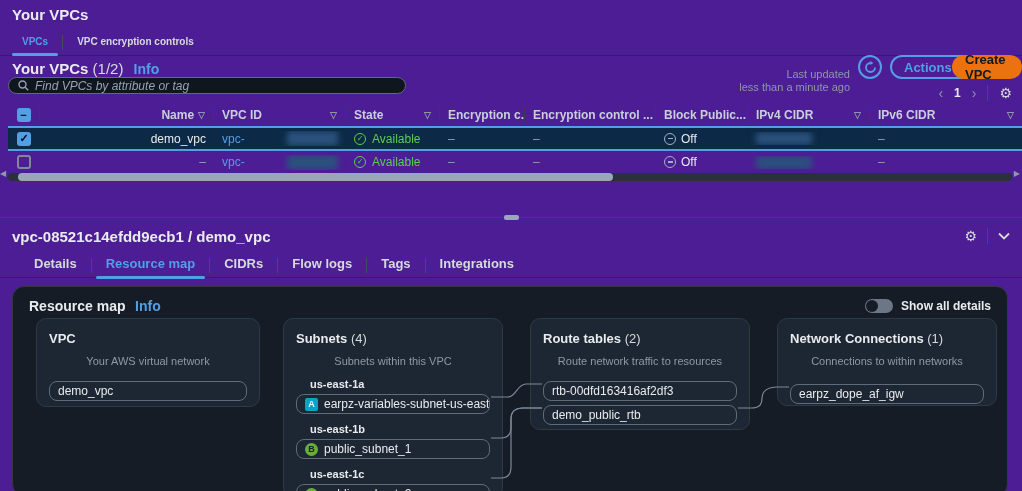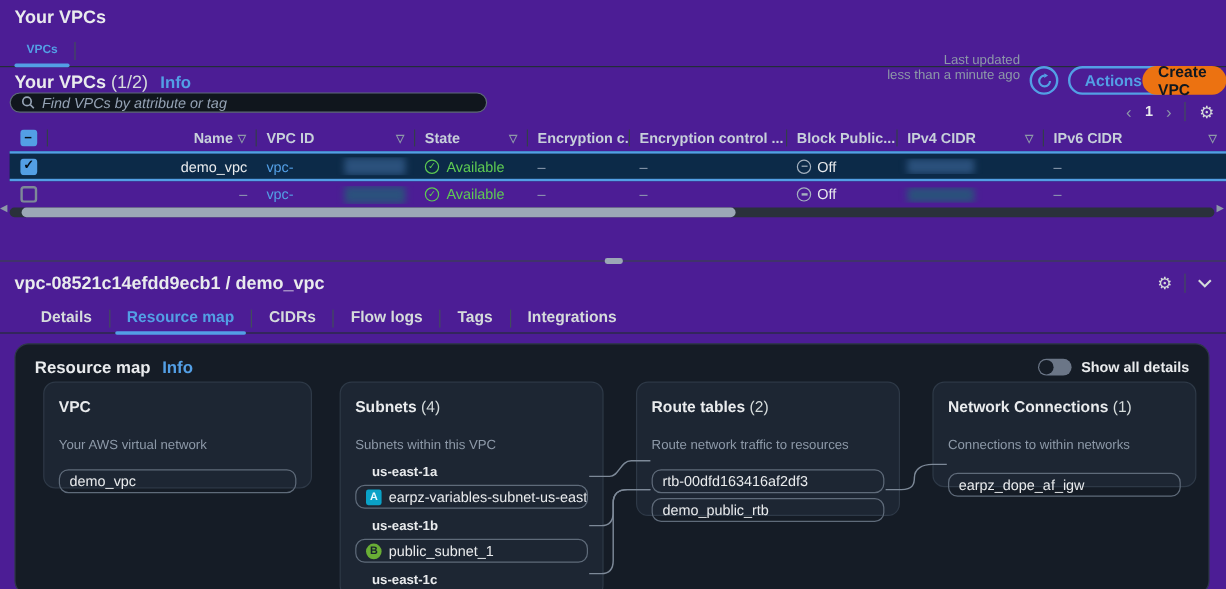--- a/index.html
+++ b/index.html
@@ -19,21 +19,21 @@
     border-bottom:1px solid #232d38;display:flex;align-items:center;padding-left:8px;}
   .ptab{font-size:10px;font-weight:bold;color:#d5dbdb;padding:0 14px;height:26px;line-height:23px;position:relative;cursor:pointer;}
   .ptab.active{color:#539fe5;}
   .ptab.active::after{content:"";position:absolute;left:4px;right:4px;bottom:0;height:3px;background:#539fe5;border-radius:2px;}
   .ptab-divider{width:1px;height:15px;background:#414d5c;}
 
   .list-title{position:absolute;left:12px;top:60px;font-size:15px;}
   .list-title .count{font-weight:normal;color:#d5dbdb;}
   .info-link{font-size:14px;font-weight:bold;color:#539fe5;margin-left:6px;cursor:pointer;}
 
-  .last-updated{position:absolute;right:172px;top:44px;text-align:right;font-size:11px;color:#8d99a8;line-height:13px;}
+  .last-updated{position:absolute;right:172px;top:68px;text-align:right;font-size:11px;color:#8d99a8;line-height:13px;}
   .refresh-btn{position:absolute;left:858px;top:55px;width:24px;height:24px;border:2px solid #539fe5;border-radius:50%;
     display:flex;align-items:center;justify-content:center;cursor:pointer;background:transparent;}
   .actions-btn{position:absolute;left:890px;top:55px;height:24px;border:2px solid #539fe5;border-radius:13px;color:#539fe5;
     font-weight:bold;font-size:13px;display:flex;align-items:center;padding:0 12px;gap:7px;cursor:pointer;background:transparent;}
   .caret-down{font-size:8px;line-height:1;}
   .create-btn{position:absolute;left:952px;top:55px;height:24px;background:#ec7211;border:none;border-radius:13px;color:#101820;
     font-weight:bold;font-size:13px;display:flex;align-items:center;padding:0 13px;cursor:pointer;}
 
   .search{position:absolute;left:8px;top:77px;width:398px;height:17px;border:1px solid #5f6b7a;border-radius:10px;
     background:#10161d;display:flex;align-items:center;padding:0 9px;gap:6px;}
@@ -115,21 +115,21 @@
   .toggle::after{content:"";position:absolute;left:1px;top:1px;width:12px;height:12px;border-radius:50%;background:#161d27;}
   .toggle-label{font-size:12px;font-weight:bold;color:#e9ebed;}
 
   .rm-card{position:absolute;background:#1d2633;border:1px solid #2e3947;border-radius:10px;padding:12px;}
   .card-vpc{left:36px;top:318px;width:224px;height:89px;}
   .card-subnets{left:283px;top:318px;width:220px;height:180px;}
   .card-rtb{left:530px;top:318px;width:220px;height:112px;}
   .card-net{left:777px;top:318px;width:220px;height:88px;}
   .card-title{font-size:13px;font-weight:bold;}
   .card-title .count{font-weight:normal;color:#d5dbdb;}
-  .card-sub{font-size:11px;color:#8d99a8;margin-top:19px;}
+  .card-sub{font-size:11px;color:#8d99a8;margin-top:9px;text-align:center;}
   .chip{height:20px;border:1px solid #5f6b7a;border-radius:8px;display:flex;align-items:center;padding:0 8px;
     font-size:12px;gap:6px;background:transparent;color:#e9ebed;white-space:nowrap;overflow:hidden;cursor:pointer;}
   .chip + .chip{margin-top:4px;}
   .card-vpc .chip{margin-top:14px;}
   .card-rtb .chips{margin-top:14px;}
   .card-net .chip{margin-top:17px;}
   .az-label{font-size:11px;font-weight:bold;margin:9px 0 4px 14px;}
   .az-label.first{margin-top:11px;}
   .az-badge{width:13px;height:13px;min-width:13px;display:inline-flex;align-items:center;justify-content:center;
     font-size:9px;font-weight:bold;line-height:1;}
@@ -141,20 +141,21 @@
 </head>
 <body>
 
 <div id="app">
 
   <div class="page-title">Your VPCs</div>
 
   <div class="primary-tabs">
     <div class="ptab active"><span>VPCs</span></div>
     <div class="ptab-divider"></div>
+    <div class="ptab"><span>VPC encryption controls</span></div>
   </div>
 
   <div class="list-title">
     <span class="bold">Your VPCs</span>
     <span class="count">(1/2)</span>
     <span class="info-link">Info</span>
   </div>
 
   <div class="last-updated">
     <div>Last updated</div>

